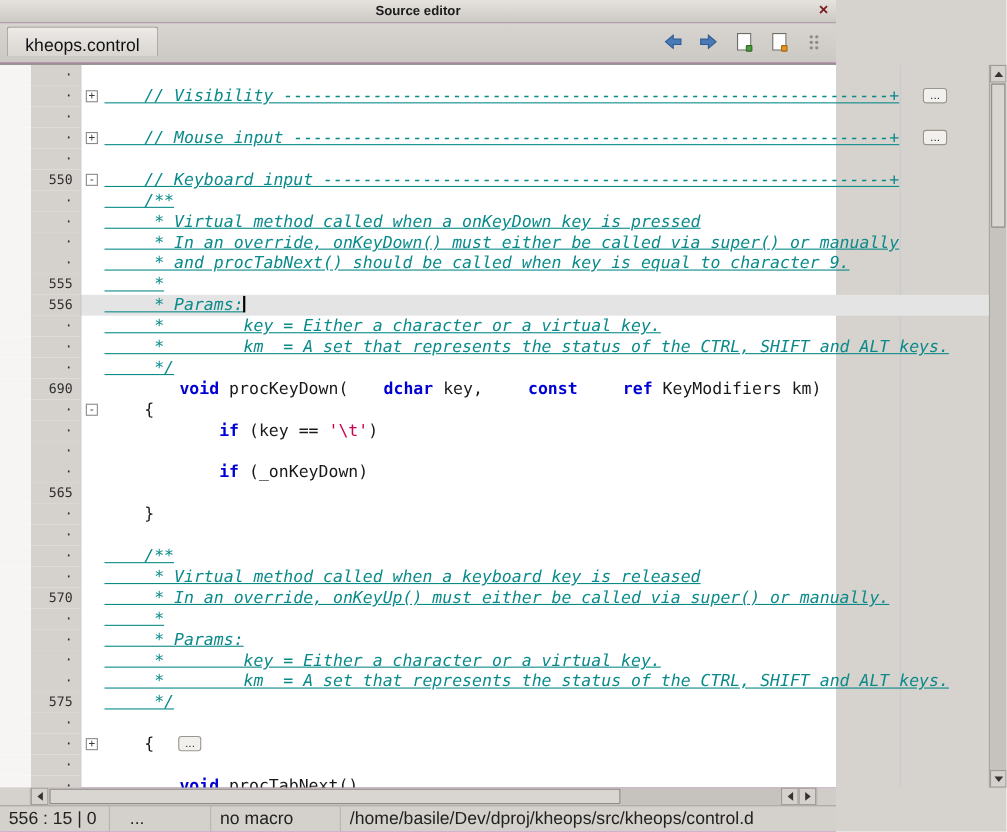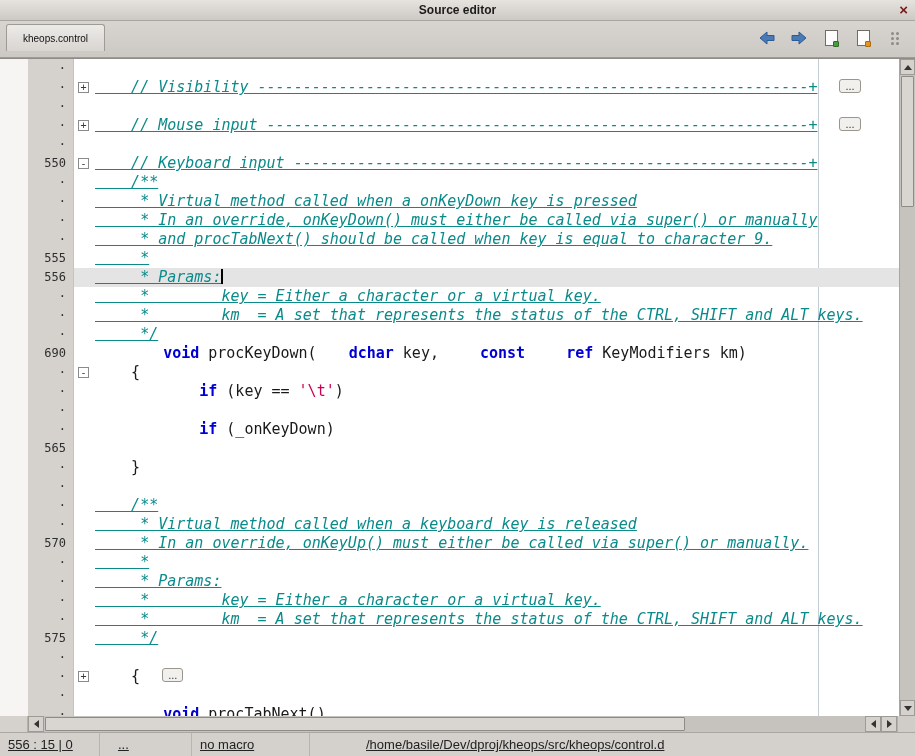--- a/index.html
+++ b/index.html
@@ -1,29 +1,29 @@
 <!DOCTYPE html>
 <html><head>
 <meta charset="utf-8">
 <style>
   * { margin:0; padding:0; box-sizing:border-box; }
   body { width:915px; height:756px; font-family:"Liberation Sans", sans-serif; background:#d6d2cd; overflow:hidden; }
-  .window { width:915px; height:756px; display:flex; flex-direction:column; background:#a21caf; }
+  .window { width:760px; height:756px; display:flex; flex-direction:column; background:#a21caf; }
 
   
   .titlebar { height:21px; flex:none; position:relative; display:flex; align-items:center; justify-content:center;
               background:linear-gradient(#e6e2de,#cdc9c4); border-bottom:1px solid #a9a5a0; }
   .titlebar .title { font-size:12px; font-weight:bold; color:#1c1c1c; }
   .titlebar .close { position:absolute; right:7px; top:1px; font-size:15px; font-weight:bold; color:#7a1a1a; cursor:default; }
 
   
   .tabbar { height:37px; flex:none; position:relative; background:linear-gradient(#d8d4d0,#ccc8c3); border-bottom:1px solid #9e9a95; }
-  .tab { position:absolute; left:6px; top:3px; height:27px; padding:0 16px; display:flex; align-items:center;
+  .tab { position:absolute; left:6px; top:3px; height:27px; padding:0 16px; display:flex; align-items:flex-end;
          background:linear-gradient(#eceae7,#d9d5d1); border:1px solid #9e9a95; border-bottom:none;
-         border-radius:3px 3px 0 0; font-size:10px; color:#111; }
+         border-radius:3px 3px 0 0; font-size:16px; color:#111; }
   .tab-icons { position:absolute; right:10px; top:8px; display:flex; gap:12px; align-items:center; }
   .icon-btn { width:20px; height:18px; display:flex; align-items:center; justify-content:center; }
   .doc { width:13px; height:16px; background:#fdfdfd; border:1px solid #6f6b66; position:relative; }
   .doc .badge { position:absolute; width:6px; height:6px; right:-2px; bottom:-2px; border-radius:1px; }
   .badge-green { background:#4a9c3f; border:1px solid #2e6b27; }
   .badge-orange { background:#e39520; border:1px solid #a86a10; }
   .grip { width:10px; height:14px; display:grid; grid-template-columns:3px 3px; grid-gap:2px; align-content:center; justify-content:center; }
   .grip i { width:3px; height:3px; background:#8e8a85; border-radius:50%; }
 
   
@@ -60,26 +60,26 @@
   .arr-left { border-top:4px solid transparent; border-bottom:4px solid transparent; border-right:5px solid #333; }
   .arr-right { border-top:4px solid transparent; border-bottom:4px solid transparent; border-left:5px solid #333; }
   .hrow { height:16px; flex:none; display:flex; background:#c6c2bd; }
   .corner-l { width:28px; flex:none; background:#d5d1cc; border-right:1px solid #b5b1ac; }
   .htrough { flex:1; position:relative; background:#c6c2bd; }
   .hthumb { position:absolute; top:1px; bottom:1px; left:1px; width:78%; background:#d9d5d0; border:1px solid #8f8b86; border-radius:1px; }
   .corner-r { width:18px; flex:none; background:#d0ccc7; border-left:1px solid #b5b1ac; }
 
   
   .statusbar { height:24px; flex:none; display:flex; align-items:stretch; background:#d4d0cb;
-               border-top:1px solid #aaa6a1; font-size:13px; color:#222;text-decoration:underline; }
+               border-top:1px solid #aaa6a1; font-size:16px; color:#222; }
   .sb { display:flex; align-items:center; border-right:1px solid #b8b4af; padding:0 8px; white-space:nowrap; }
   .sb1 { width:100px; flex:none; }
   .sb2 { width:92px; flex:none; padding-left:18px; }
   .sb3 { width:118px; flex:none; }
-  .sb4 { flex:1; border-right:none; overflow:hidden;margin-left:48px; }
+  .sb4 { flex:1; border-right:none; overflow:hidden; }
 </style>
 </head>
 <body>
 
 <div class="window">
 
   <div class="titlebar">
     <span class="title">Source editor</span>
     <span class="close">×</span>
   </div>

